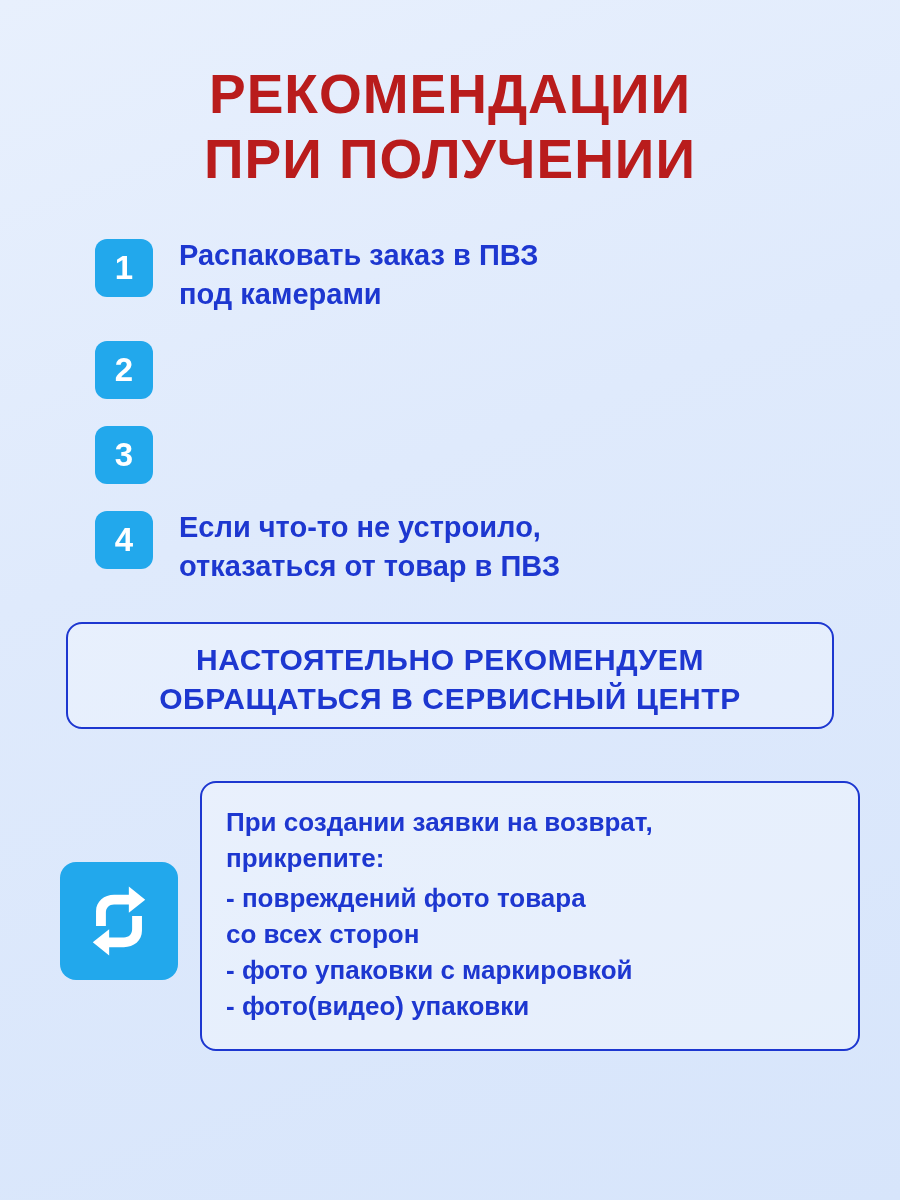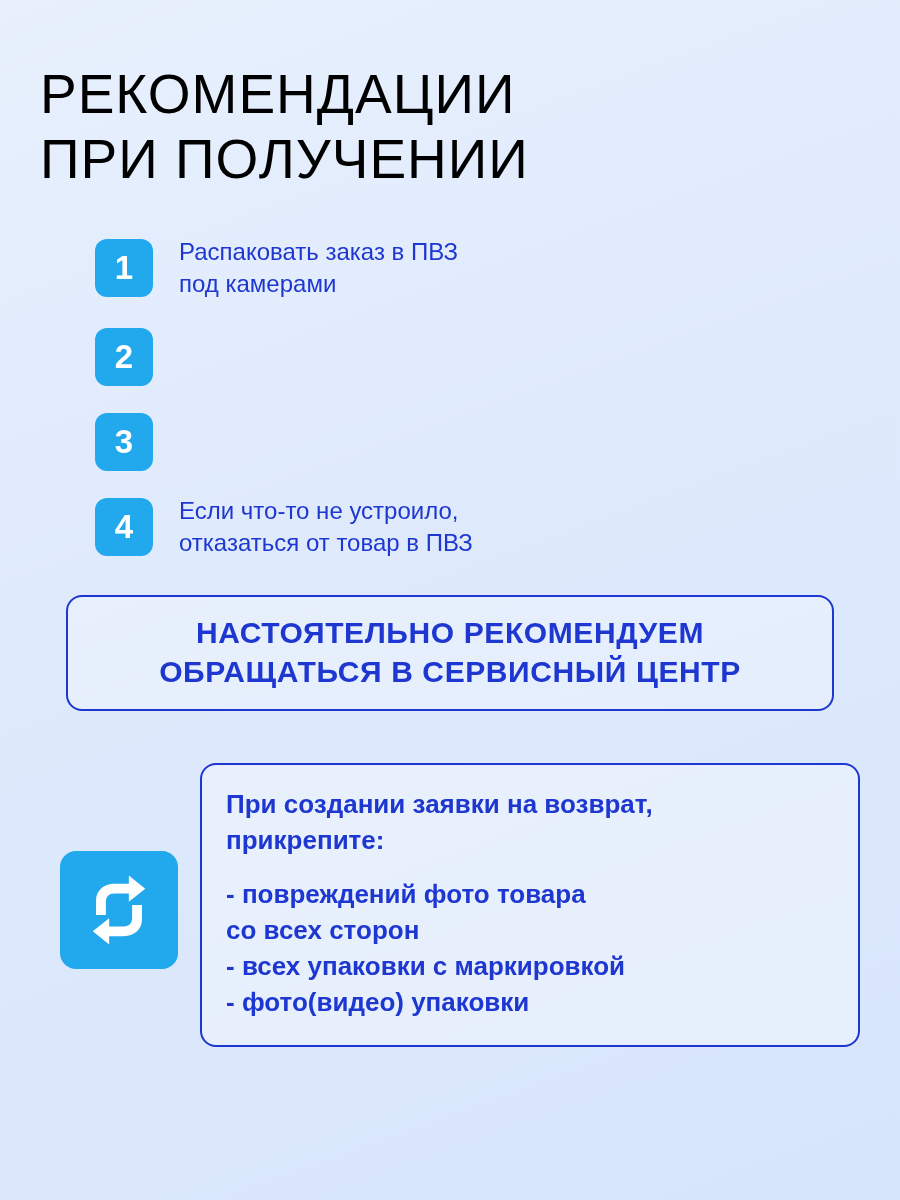--- a/index.html
+++ b/index.html
@@ -15,25 +15,26 @@
     overflow: hidden;
   }
   .page {
     position: relative;
     width: 900px;
     height: 1200px;
     box-sizing: border-box;
     padding: 0 40px;
   }
   .title {
+    text-align: center;
     font-size: 55px;
     line-height: 1.18;
-    font-weight: normal;
+    font-weight: bold;
     letter-spacing: 1px;
-    color: #000000;
+    color: #b91c1c;
     padding-top: 62px;
     white-space: pre-line;
   }
   .steps {
     margin-top: 42px;
     padding-left: 55px;
   }
   .step {
     display: flex;
     align-items: flex-start;
@@ -48,36 +49,36 @@
     color: #ffffff;
     font-size: 33px;
     font-weight: bold;
     display: flex;
     align-items: center;
     justify-content: center;
     margin-top: 5px;
   }
   .step-text {
     margin-left: 26px;
-    font-size: 24px;
-    font-weight: normal;
+    font-size: 29px;
+    font-weight: bold;
     line-height: 1.35;
     color: #1d37d0;
     white-space: pre-line;
     padding-top: 2px;
   }
   .banner {
     margin: 36px auto 0 auto;
     width: 768px;
     box-sizing: border-box;
     border: 2px solid #1d37d0;
     border-radius: 16px;
     background: rgba(255,255,255,0.28);
     text-align: center;
-    padding: 16px 10px 18px 10px;
+    padding: 16px 10px 9px 10px;
     font-size: 30px;
     font-weight: bold;
     line-height: 1.3;
     letter-spacing: 0.6px;
     color: #1d37d0;
     white-space: pre-line;
   }
   .bottom {
     display: flex;
     align-items: center;
@@ -108,21 +109,21 @@
     border-radius: 16px;
     background: rgba(255,255,255,0.35);
     padding: 22px 24px 24px 24px;
     font-size: 26px;
     font-weight: bold;
     line-height: 1.38;
     color: #1d37d0;
   }
   .note-head {
     white-space: pre-line;
-    margin-bottom: 18px;
+    margin-bottom: 4px;
   }
   .note-item {
     white-space: pre-line;
   }
 </style>
 </head>
 <body>
 
 <div class="page">
 
@@ -163,19 +164,19 @@
         <path d="M22 38 C22 26 32 18 44 18 L62 18 L62 8 L82 24 L62 40 L62 30 L44 30 C38 30 34 34 34 40 L34 56 L22 56 Z" fill="#ffffff"></path>
         <path d="M78 62 C78 74 68 82 56 82 L38 82 L38 92 L18 76 L38 60 L38 70 L56 70 C62 70 66 66 66 60 L66 44 L78 44 Z" fill="#ffffff"></path>
       </svg>
     </div>
 
     <div class="note">
       <div class="note-head">При создании заявки на возврат,
 прикрепите:</div>
       <div class="note-item">- повреждений фото товара
    со всех сторон</div>
-      <div class="note-item">- всех упаковки с маркировкой</div>
+      <div class="note-item">- фото упаковки с маркировкой</div>
       <div class="note-item">- фото(видео) упаковки</div>
     </div>
 
   </div>
 
 </div>
 
 </body></html>

